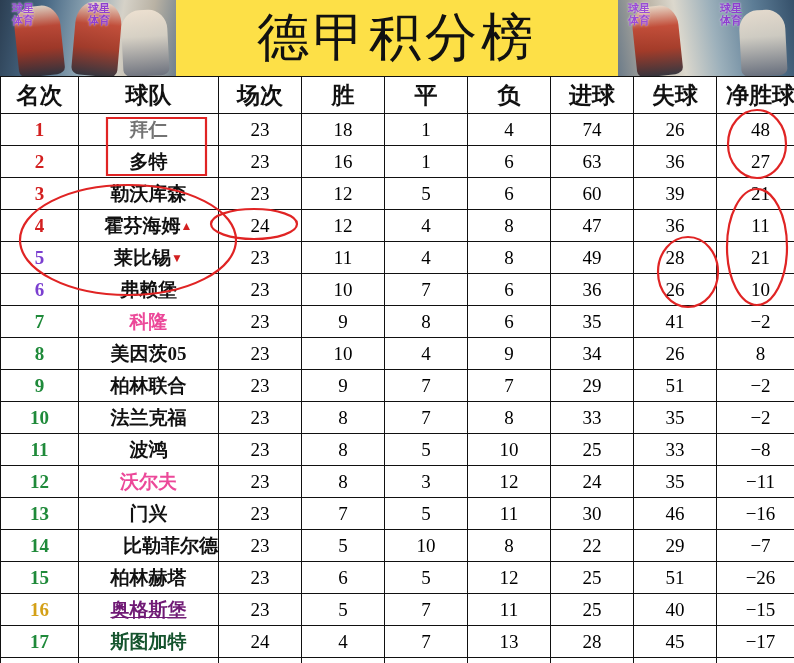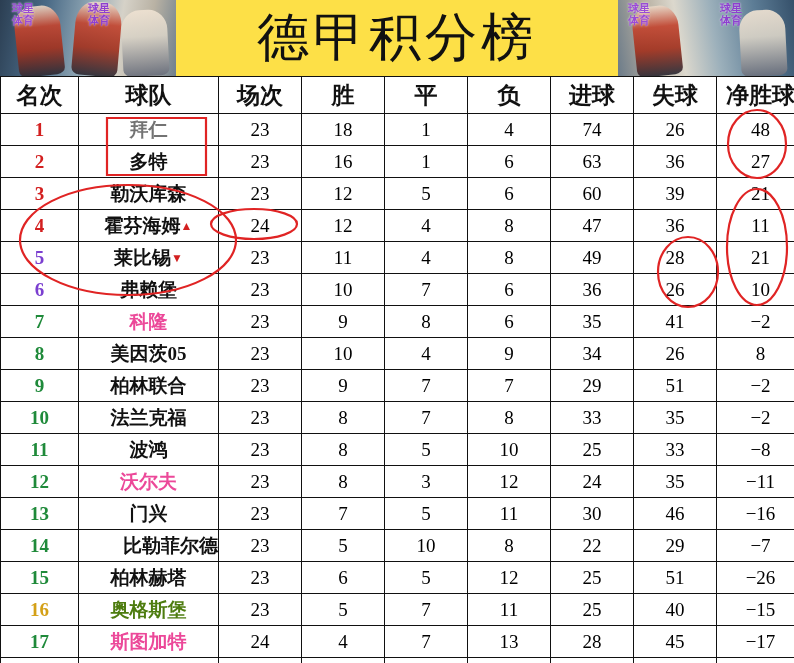--- a/index.html
+++ b/index.html
@@ -335,32 +335,32 @@
         <td class="num">23</td>
         <td class="num">6</td>
         <td class="num">5</td>
         <td class="num">12</td>
         <td class="num">25</td>
         <td class="num">51</td>
         <td class="num">−26</td>
       </tr>
       <tr>
         <td class="rank" style="color: rgb(212, 160, 23);">16</td>
-        <td class="team" style="color: #4d7c0f;"><span>奥格斯堡</span></td>
+        <td class="team" style="color: #701a75; text-decoration: underline;"><span>奥格斯堡</span></td>
         <td class="num">23</td>
         <td class="num">5</td>
         <td class="num">7</td>
         <td class="num">11</td>
         <td class="num">25</td>
         <td class="num">40</td>
         <td class="num">−15</td>
       </tr>
       <tr>
         <td class="rank" style="color: rgb(31, 138, 58);">17</td>
-        <td class="team" style="color: #ec4899;"><span>斯图加特</span></td>
+        <td class="team" style="color: #14532d;"><span>斯图加特</span></td>
         <td class="num">24</td>
         <td class="num">4</td>
         <td class="num">7</td>
         <td class="num">13</td>
         <td class="num">28</td>
         <td class="num">45</td>
         <td class="num">−17</td>
       </tr>
       <tr>
         <td class="rank" style="color: rgb(31, 138, 58);">18</td>

